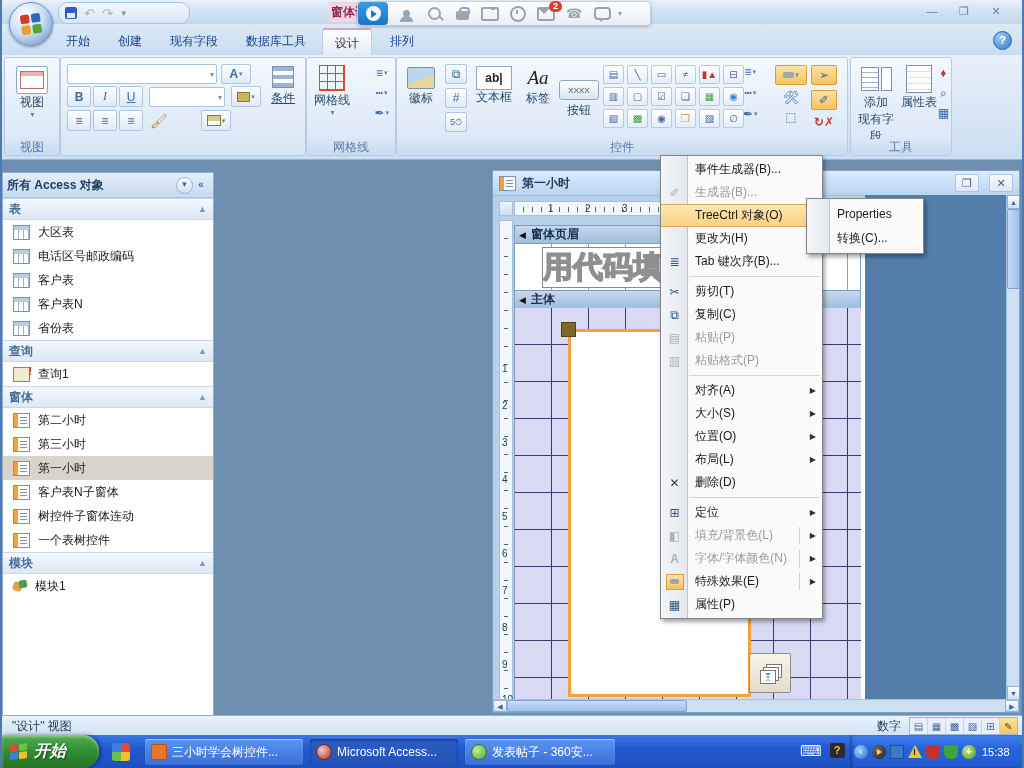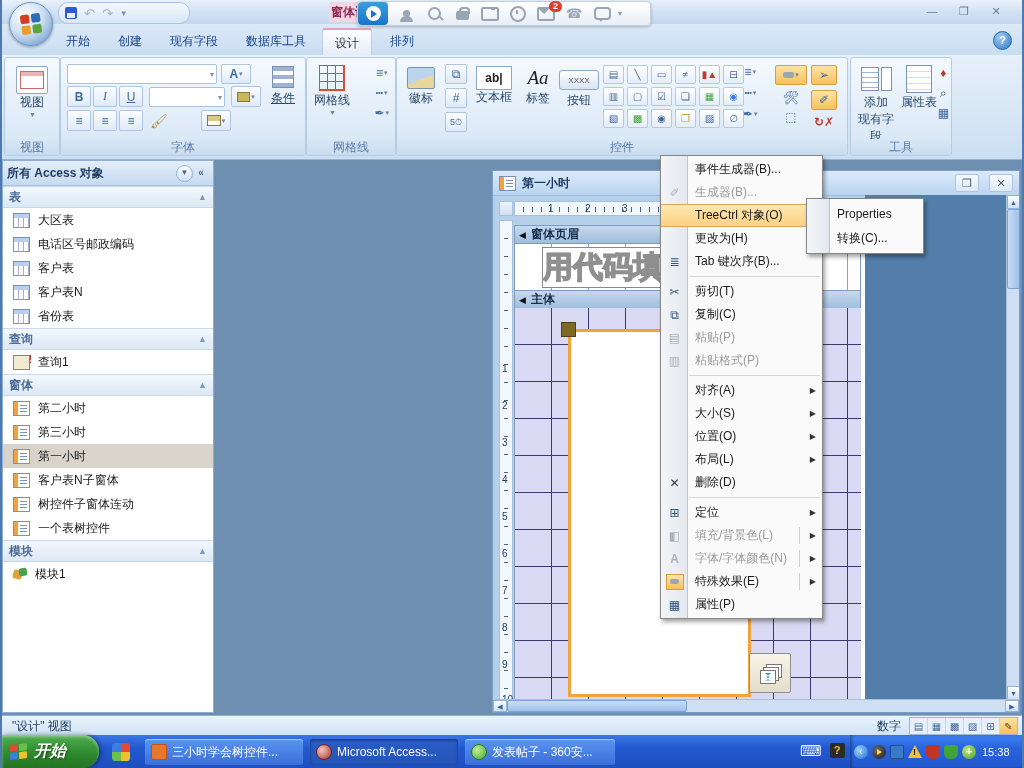--- a/index.html
+++ b/index.html
@@ -75,21 +75,21 @@
     display:flex;align-items:center;justify-content:center;color:#3e6a9e;}
   .combo{background:#fff;border:1px solid #abc1dc;border-radius:2px;position:relative;}
   .combo::after{content:"▾";position:absolute;right:2px;top:50%;transform:translateY(-50%);color:#7d92ab;font-size:8px;}
   .orange{background:linear-gradient(#fde3a7,#f8c15c)!important;border:1px solid #d99e3c!important;}
   .mini-dd{font-size:7px;color:#6b82a0;margin-left:1px;}
   
   .cgrid{display:grid;grid-template-columns:repeat(6,21px);grid-auto-rows:19px;gap:3px;}
   .cgi{border:1px solid #b3c9e4;border-radius:2px;background:linear-gradient(#ffffff,#e4edf8);
     font-size:10px;color:#44679a;display:flex;align-items:center;justify-content:center;}
   
-  .nav{position:absolute;left:0;top:160px;width:212px;height:553px;background:#fff;border:1px solid #8fafd2;box-sizing:border-box;}
+  .nav{position:absolute;left:0;top:172px;width:212px;height:553px;background:#fff;border:1px solid #8fafd2;box-sizing:border-box;}
   .nav-head{height:24px;background:linear-gradient(#e3eefa,#c6daf0);border-bottom:1px solid #a7c2e0;
     display:flex;align-items:center;font-weight:bold;color:#1c3a5e;padding:0 4px;}
   .nav-head .spacer{flex:1;}
   .nv-dd{width:15px;height:15px;border-radius:50%;background:linear-gradient(#fff,#cfe0f2);border:1px solid #94b3d6;
     color:#44679a;font-size:8px;text-align:center;line-height:14px;}
   .nv-col{width:16px;height:16px;color:#44679a;font-size:10px;text-align:center;line-height:16px;font-weight:bold;}
   .sec-head{height:20px;background:linear-gradient(#f3f8fd,#dce8f5);border-top:1px solid #c9d9ec;border-bottom:1px solid #c9d9ec;
     display:flex;align-items:center;color:#4a6b99;font-weight:bold;padding:0 6px;}
   .sec-head .chv{margin-left:auto;color:#7d99bd;font-size:9px;}
   .nitem{height:24px;display:flex;align-items:center;gap:8px;padding-left:10px;color:#1a1a1a;}
@@ -331,21 +331,20 @@
             <span style="width:12px;height:9px;background:linear-gradient(#d6c98a 50%,#fff 50%);border:1px solid #8a7b33;"></span>
             <span class="mini-dd">▾</span>
           </span>
       </div>
       <div class="bigbtn" style="position:absolute;right:4px;top:6px;width:36px;text-decoration:underline;">
         <span class="ic" style="width:26px;height:26px;">
             <span style="width:20px;height:20px;background:repeating-linear-gradient(#9db3cf 0 4px,#fff 4px 8px);border:1px solid #7a92b5;"></span>
           </span>
         <span>条件</span>
       </div>
-      <div class="glabel">字体</div>
     </div>
 
     <div class="grp" style="left:304px;width:88px;">
       <div class="bigbtn" style="position:absolute;left:4px;top:6px;width:42px;">
         <span class="ic" style="width:30px;height:28px;">
             <span style="width:24px;height:24px;background:
           repeating-linear-gradient(transparent 0 7px,#d84f2f 7px 8px),repeating-linear-gradient(90deg,transparent 0 7px,#d84f2f 7px 8px);border:1px solid #d84f2f;"></span>
           </span>
         <span>网格线</span>
         <span class="mini-dd">▼</span>
@@ -372,21 +371,21 @@
       </div>
       <div class="bigbtn" style="position:absolute;left:76px;top:8px;width:42px;">
         <span class="ic" style="width:34px;height:22px;border:1px solid #8ea9c9;background:#fff;font-weight:bold;color:#222;">ab|</span>
         <span style="width:40px;line-height:1.25;">文本框</span>
       </div>
       <div class="bigbtn" style="position:absolute;left:122px;top:8px;width:38px;">
         <span class="ic" style="height:24px;font-family:'Liberation Serif','DejaVu Serif',serif;font-size:19px;font-style:italic;color:#222;">Aa</span>
         <span>标签</span>
       </div>
       <div class="bigbtn" style="position:absolute;left:162px;top:8px;width:40px;">
-        <span class="ic" style="width:38px;height:18px;margin-top:4px;border:1px solid #8ea9c9;border-radius:3px;background:linear-gradient(#fff,#d8e4f2);font-size:8px;color:#555;">XXXX</span>
+        <span class="ic" style="width:38px;height:18px;margin-top:14px;border:1px solid #8ea9c9;border-radius:3px;background:linear-gradient(#fff,#d8e4f2);font-size:8px;color:#555;">XXXX</span>
         <span style="margin-top:2px;">按钮</span>
       </div>
       <div class="cgrid" style="position:absolute;left:206px;top:7px;">
         <span class="cgi">▤</span>
         <span class="cgi">╲</span>
         <span class="cgi">▭</span>
         <span class="cgi">≠</span>
         <span class="cgi" style="color:#c0392b;">▮▲</span>
         <span class="cgi">⊟</span>
         <span class="cgi">▥</span>

